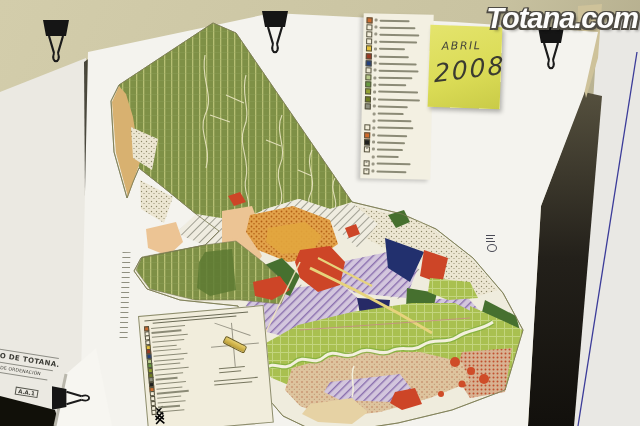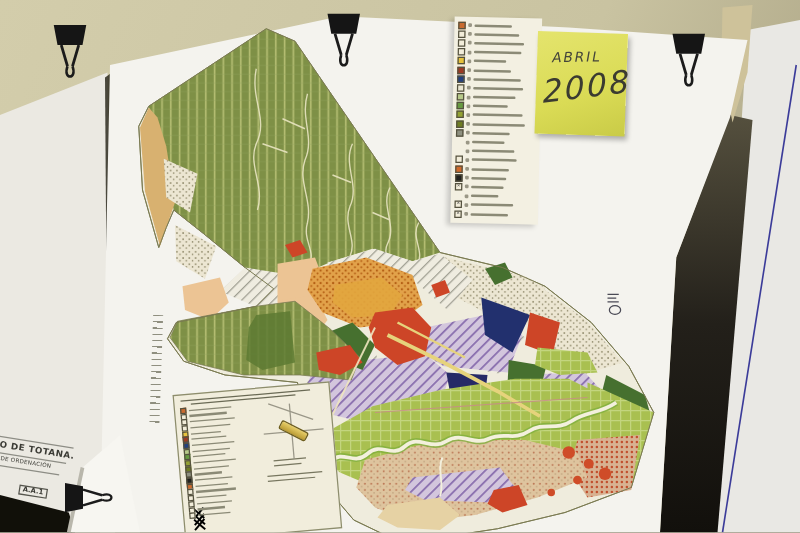--- a/index.html
+++ b/index.html
@@ -252,20 +252,21 @@
 
     <path fill="none" stroke="#7a7a52" stroke-width="0.8" d="M213,23 L236,33 L352,202 L402,214 L436,229 L473,258 L503,293 L523,330 L505,390 L452,410 L398,423 L352,430 L308,428 L283,416 L266,396 L253,362 L243,330 L238,306 L180,300 L147,289 L134,271 L141,258 L205,245 L219,231 L196,214 L163,187 L139,168 L133,182 L127,198 L114,152 L111,101 L119,85 Z"></path>
   </g>
 
   <use href="#clipdef" x="0" y="0" transform="translate(56,20)"></use>
   <use href="#clipdef" transform="translate(275,11)"></use>
   <use href="#clipdef" transform="translate(551,27)"></use>
   <use href="#clipdef" transform="translate(52,398) rotate(-90) scale(0.9)"></use>
 </svg>
 
+<div class="watermark">Totana.com</div>
 
 <div class="legend-strip">
 
 <div class="lrow">
     <span class="sw" style="background: rgb(201, 106, 47);"></span>
     <span class="ic"></span>
     <span class="bar" style="width: 30px;"></span>
   </div>
       <div class="lrow">
     <span class="sw" style="background: rgb(242, 237, 218);"></span>

